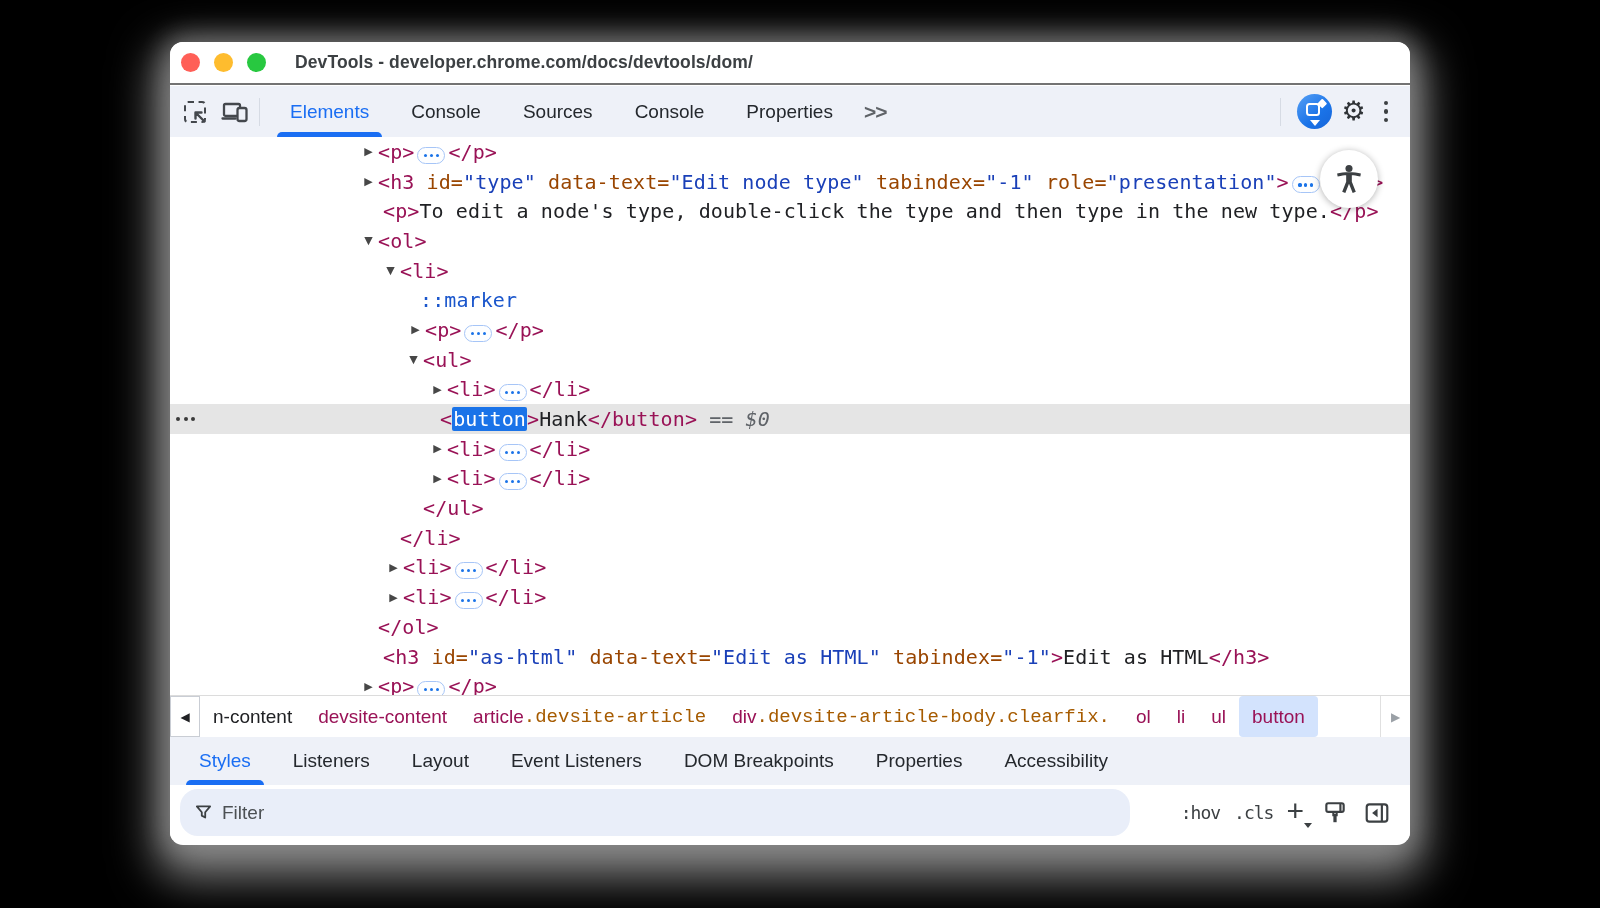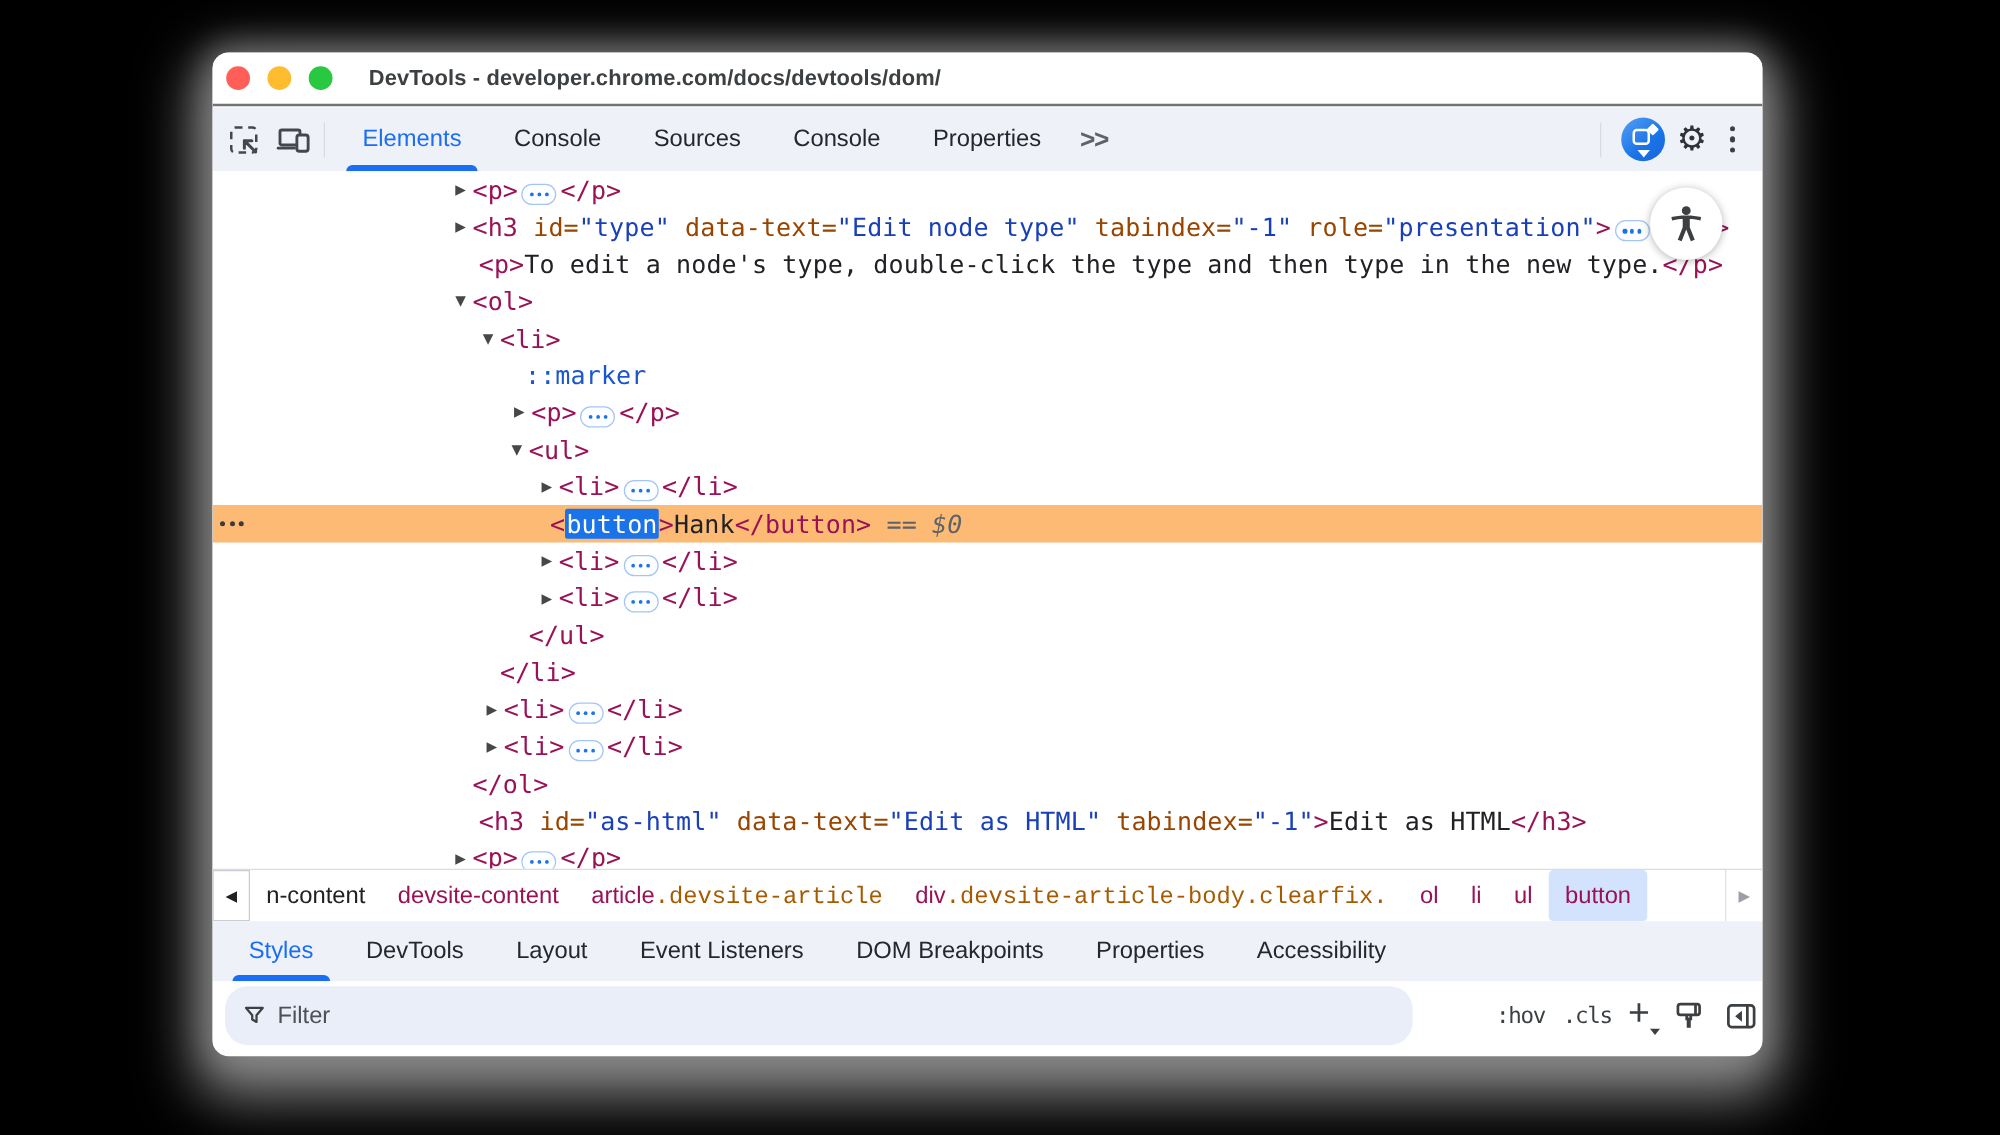--- a/index.html
+++ b/index.html
@@ -39,21 +39,21 @@
   .ai-tail { position:absolute; left:13px; bottom:3px; width:0; height:0;
              border-left:5px solid transparent; border-right:5px solid transparent; border-top:6px solid #fff; }
   .gear { font-size:27px; color:#2f3337; line-height:1; }
   .kebab { display:flex; flex-direction:column; gap:4px; padding:4px 8px; }
   .kebab i { width:4.5px; height:4.5px; border-radius:50%; background:#3c4043; }
 
   
   .dom-area { position:absolute; left:0; top:95px; width:100%; height:558px; background:#fff;
               overflow:hidden; font-family:"DejaVu Sans Mono", monospace; font-size:20px; letter-spacing:.1px; }
   .row { position:relative; height:29.7px; display:flex; align-items:center; white-space:pre; }
-  .row.sel { background:#fdba74; }
+  .row.sel { background:#e5e5e5; }
   .row .content { display:inline-block; }
   .arrow { position:absolute; width:15px; text-align:center; font-size:11px; color:#474747;
            font-family:"DejaVu Sans", sans-serif; }
   .gutter-dots { position:absolute; left:6px; top:50%; transform:translateY(-50%); display:flex; gap:3.5px; }
   .gutter-dots i { width:4px; height:4px; border-radius:50%; background:#3a3a3a; }
   .tk-tag { color:#991256; } .tk-attr { color:#994500; } .tk-val { color:#1a40b8; }
   .tk-text { color:#202124; } .tk-pseudo { color:#1a56cc; }
   .tk-eq { color:#5f6368; } .tk-res { color:#5f6368; font-style:italic; }
   .tk-hl { background:#1a73e8; color:#fff; border-radius:2px; padding:0 1px; }
   .pill { display:inline-flex; align-items:center; justify-content:center; gap:2.5px;
@@ -80,21 +80,21 @@
                display:flex; align-items:stretch; padding-left:8px; }
 
   
   .filterbar { position:absolute; left:0; top:743px; width:100%; height:55px; background:#fff;
                display:flex; align-items:center; }
   .filter-pill { position:relative; margin-left:10px; width:950px; height:47px; background:#e9eef9;
                  border-radius:18px; display:flex; align-items:center; padding-left:14px; gap:9px; }
   .filter-input { border:none; outline:none; background:transparent; font-size:19px; color:#202124;
                   width:860px; font-family:"Liberation Sans", sans-serif; }
   .filter-input::placeholder { color:#3c4043; opacity:.9; }
-  .fb-right { margin-left:auto; display:flex; align-items:center; gap:8px; }
+  .fb-right { margin-left:auto; display:flex; align-items:center; gap:8px; padding-right:16px; }
   .toggle-label { font-size:18px; color:#3c4043; font-family:"DejaVu Sans Mono", monospace; letter-spacing:-1px; padding:2px 3px; }
   .plus-btn { position:relative; font-size:30px; font-weight:300; color:#3c4043; line-height:1; padding:0 6px 4px 2px; }
   .plus-btn::after { content:""; position:absolute; right:-2px; bottom:2px; width:0; height:0;
                      border-left:4.5px solid transparent; border-right:4.5px solid transparent; border-top:5.5px solid #3c4043; }
   .icon-btn { width:34px; height:30px; display:flex; align-items:center; justify-content:center; color:#3c4043; }
 </style>
 </head>
 <body>
 
 <div class="window">
@@ -208,21 +208,21 @@
         </div>
         <div class="crumb selected">
           <span class="c-tag">button</span>
         </div>
       </div>
     <div class="crumb-scroll right">▶</div>
   </div>
 
   <div class="stylesbar" id="styles-tabs">
       <div class="tab active">Styles</div>
-      <div class="tab">DevTools</div>
+      <div class="tab">Listeners</div>
       <div class="tab">Layout</div>
       <div class="tab">Event Listeners</div>
       <div class="tab">DOM Breakpoints</div>
       <div class="tab">Properties</div>
       <div class="tab">Accessibility</div>
     </div>
 
   <div class="filterbar">
     <div class="filter-pill">
       <svg width="19" height="19" viewBox="0 0 20 20">

